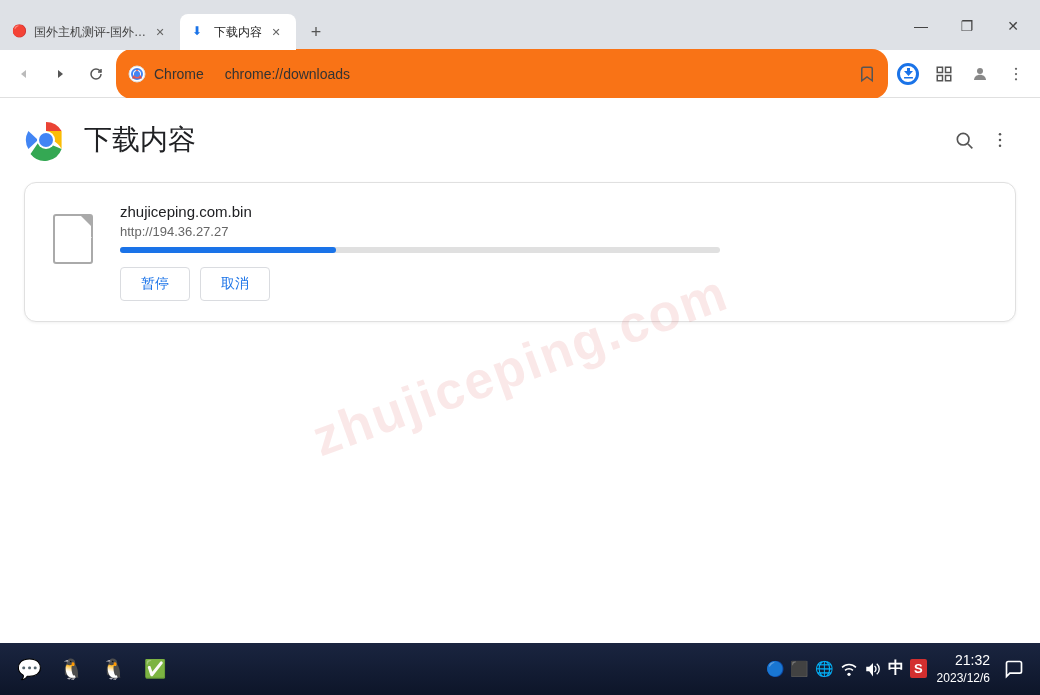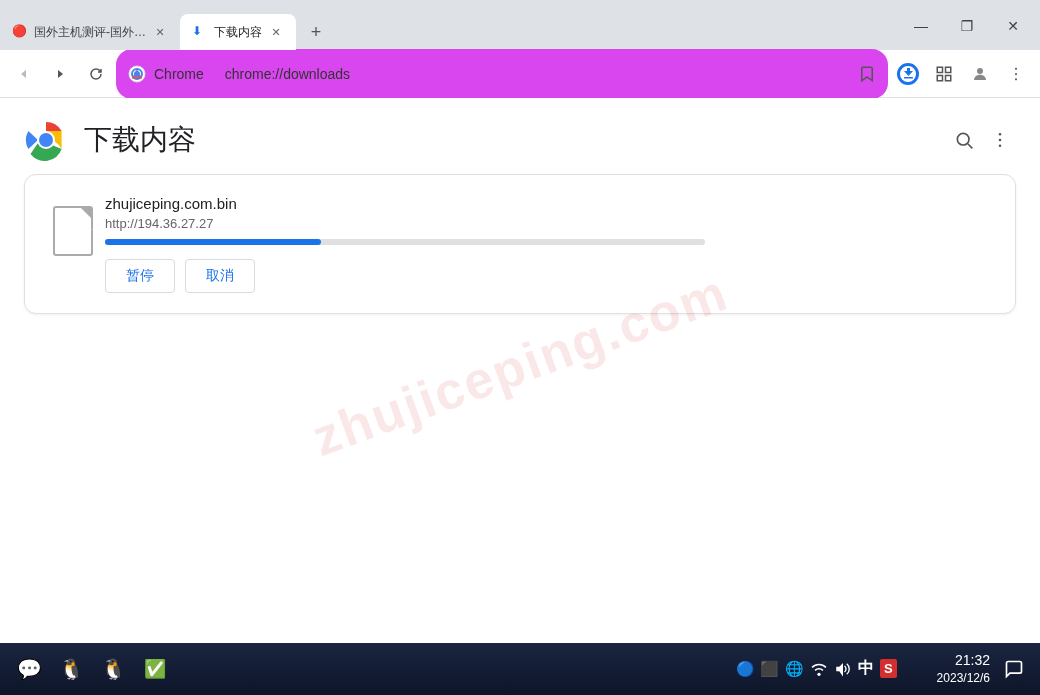--- a/index.html
+++ b/index.html
@@ -109,21 +109,21 @@
       cursor: pointer;
       color: #555;
       font-size: 15px;
       border: none;
       background: none;
     }
     .nav-icon-btn.disabled { color: #bbb; cursor: default; }
     .address-bar {
       flex: 1;
       height: 50px;
-      background: #d946ef;
+      background: #f97316;
       border-radius: 16px;
       display: flex;
       align-items: center;
       padding: 0 12px;
       gap: 8px;
       font-size: 14px;
       color: #222;
     }
     .address-favicon {
       width: 18px;
@@ -184,28 +184,28 @@
       display: flex;
       align-items: center;
       gap: 4px;
     }
     .section-label {
       font-size: 14px;
       color: #555;
       padding: 8px 24px;
     }
     .download-card {
-      margin: 0 24px;
+      margin: 8px 24px;
       background: #fff;
       border: 1px solid #e0e0e0;
       border-radius: 12px;
       padding: 20px 24px;
       display: flex;
       align-items: flex-start;
-      gap: 8px;
+      gap: 23px;
       box-shadow: 0 1px 3px rgba(0,0,0,0.06);
       justify-content: space-between;
     }
     .file-icon-wrap {
       width: 48px;
       height: 56px;
       flex-shrink: 0;
       display: flex;
       align-items: center;
       justify-content: center;
@@ -312,21 +312,20 @@
       margin-left: auto;
       display: flex;
       align-items: center;
       gap: 10px;
       color: #fff;
       font-size: 13px;
     }
     .taskbar-clock {
       text-align: right;
       line-height: 1.4;
-      margin-left: 30px;
     }
     .taskbar-time { font-size: 14px; font-weight: 500; }
     .taskbar-date { font-size: 12px; }
     .taskbar-sys-icons {
       display: flex;
       align-items: center;
       gap: 6px;
       color: #fff;
       font-size: 15px;
     }

